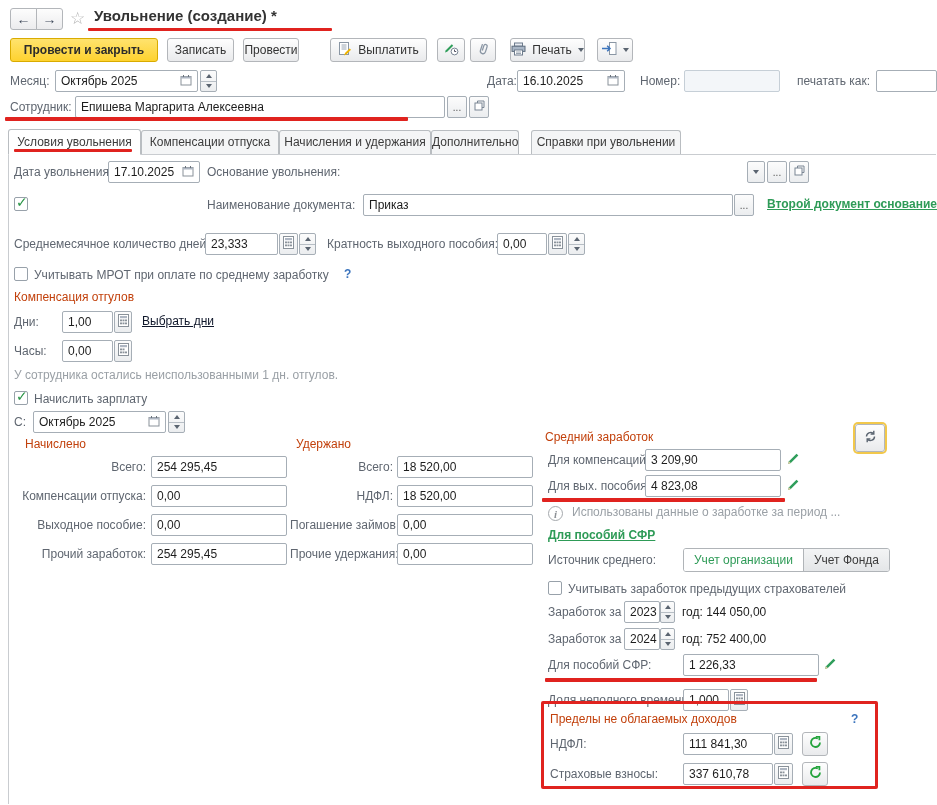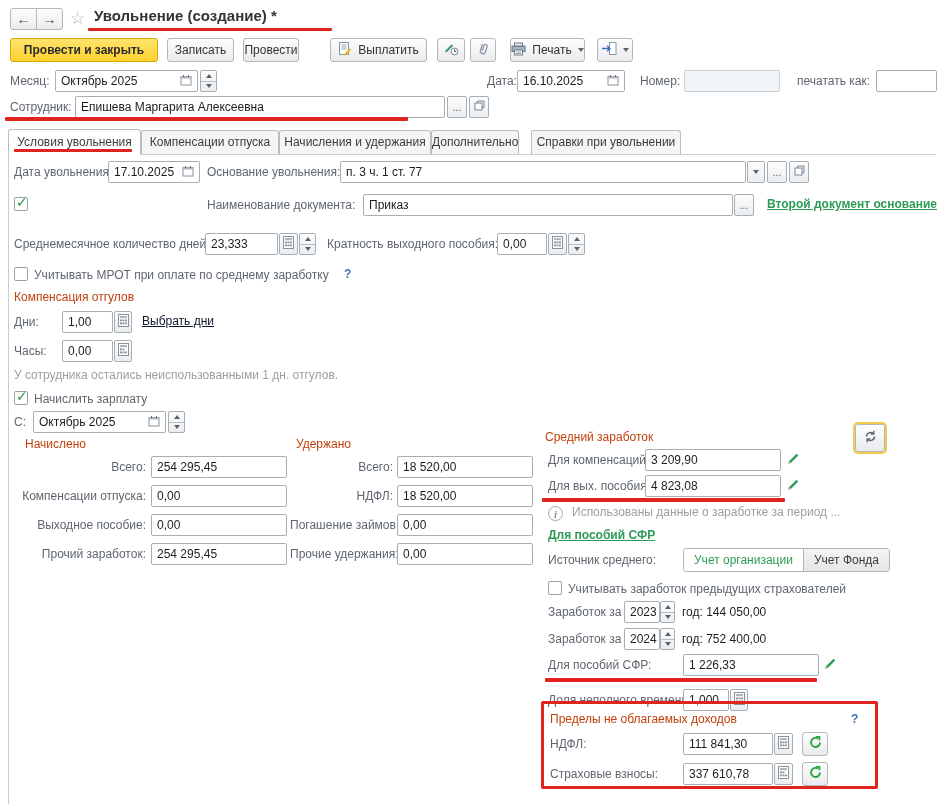--- a/index.html
+++ b/index.html
@@ -182,23 +182,20 @@
   <div class="field between" style="left:108px; top:161px; width:92px;">
     <span>17.10.2025</span>
     <span><svg width="12" height="12" viewBox="0 0 12 12">
           <rect x="1" y="2.5" width="10" height="8.5" fill="#fff" stroke="#8a929a"></rect>
           <rect x="1" y="2.5" width="10" height="2" fill="#aeb6c2"></rect>
           <line x1="3.5" y1="1" x2="3.5" y2="3" stroke="#6a727a"></line>
           <line x1="8.5" y1="1" x2="8.5" y2="3" stroke="#6a727a"></line>
         </svg></span>
   </div>
   <div class="lbl" style="left:207px; top:161px;">Основание увольнения:</div>
-  <div class="field" style="left:340px; top:161px; width:406px;">
-      <span>п. 3 ч. 1 ст. 77</span>
-    </div>
   <div class="seg" style="left:747px; top:161px; width:18px;">
       <span class="caret"></span>
     </div>
   <div class="seg" style="left:767px; top:161px; width:20px; font-size:10px;">
       <span>...</span>
     </div>
   <div class="seg" style="left:789px; top:161px; width:20px;">
     <span><svg width="11" height="11" viewBox="0 0 11 11">
           <rect x="1" y="3" width="7" height="7" fill="#fff" stroke="#7a8694"></rect>
           <path d="M3.5 3 V1 H10 V7.5 H8" fill="none" stroke="#7a8694"></path>

